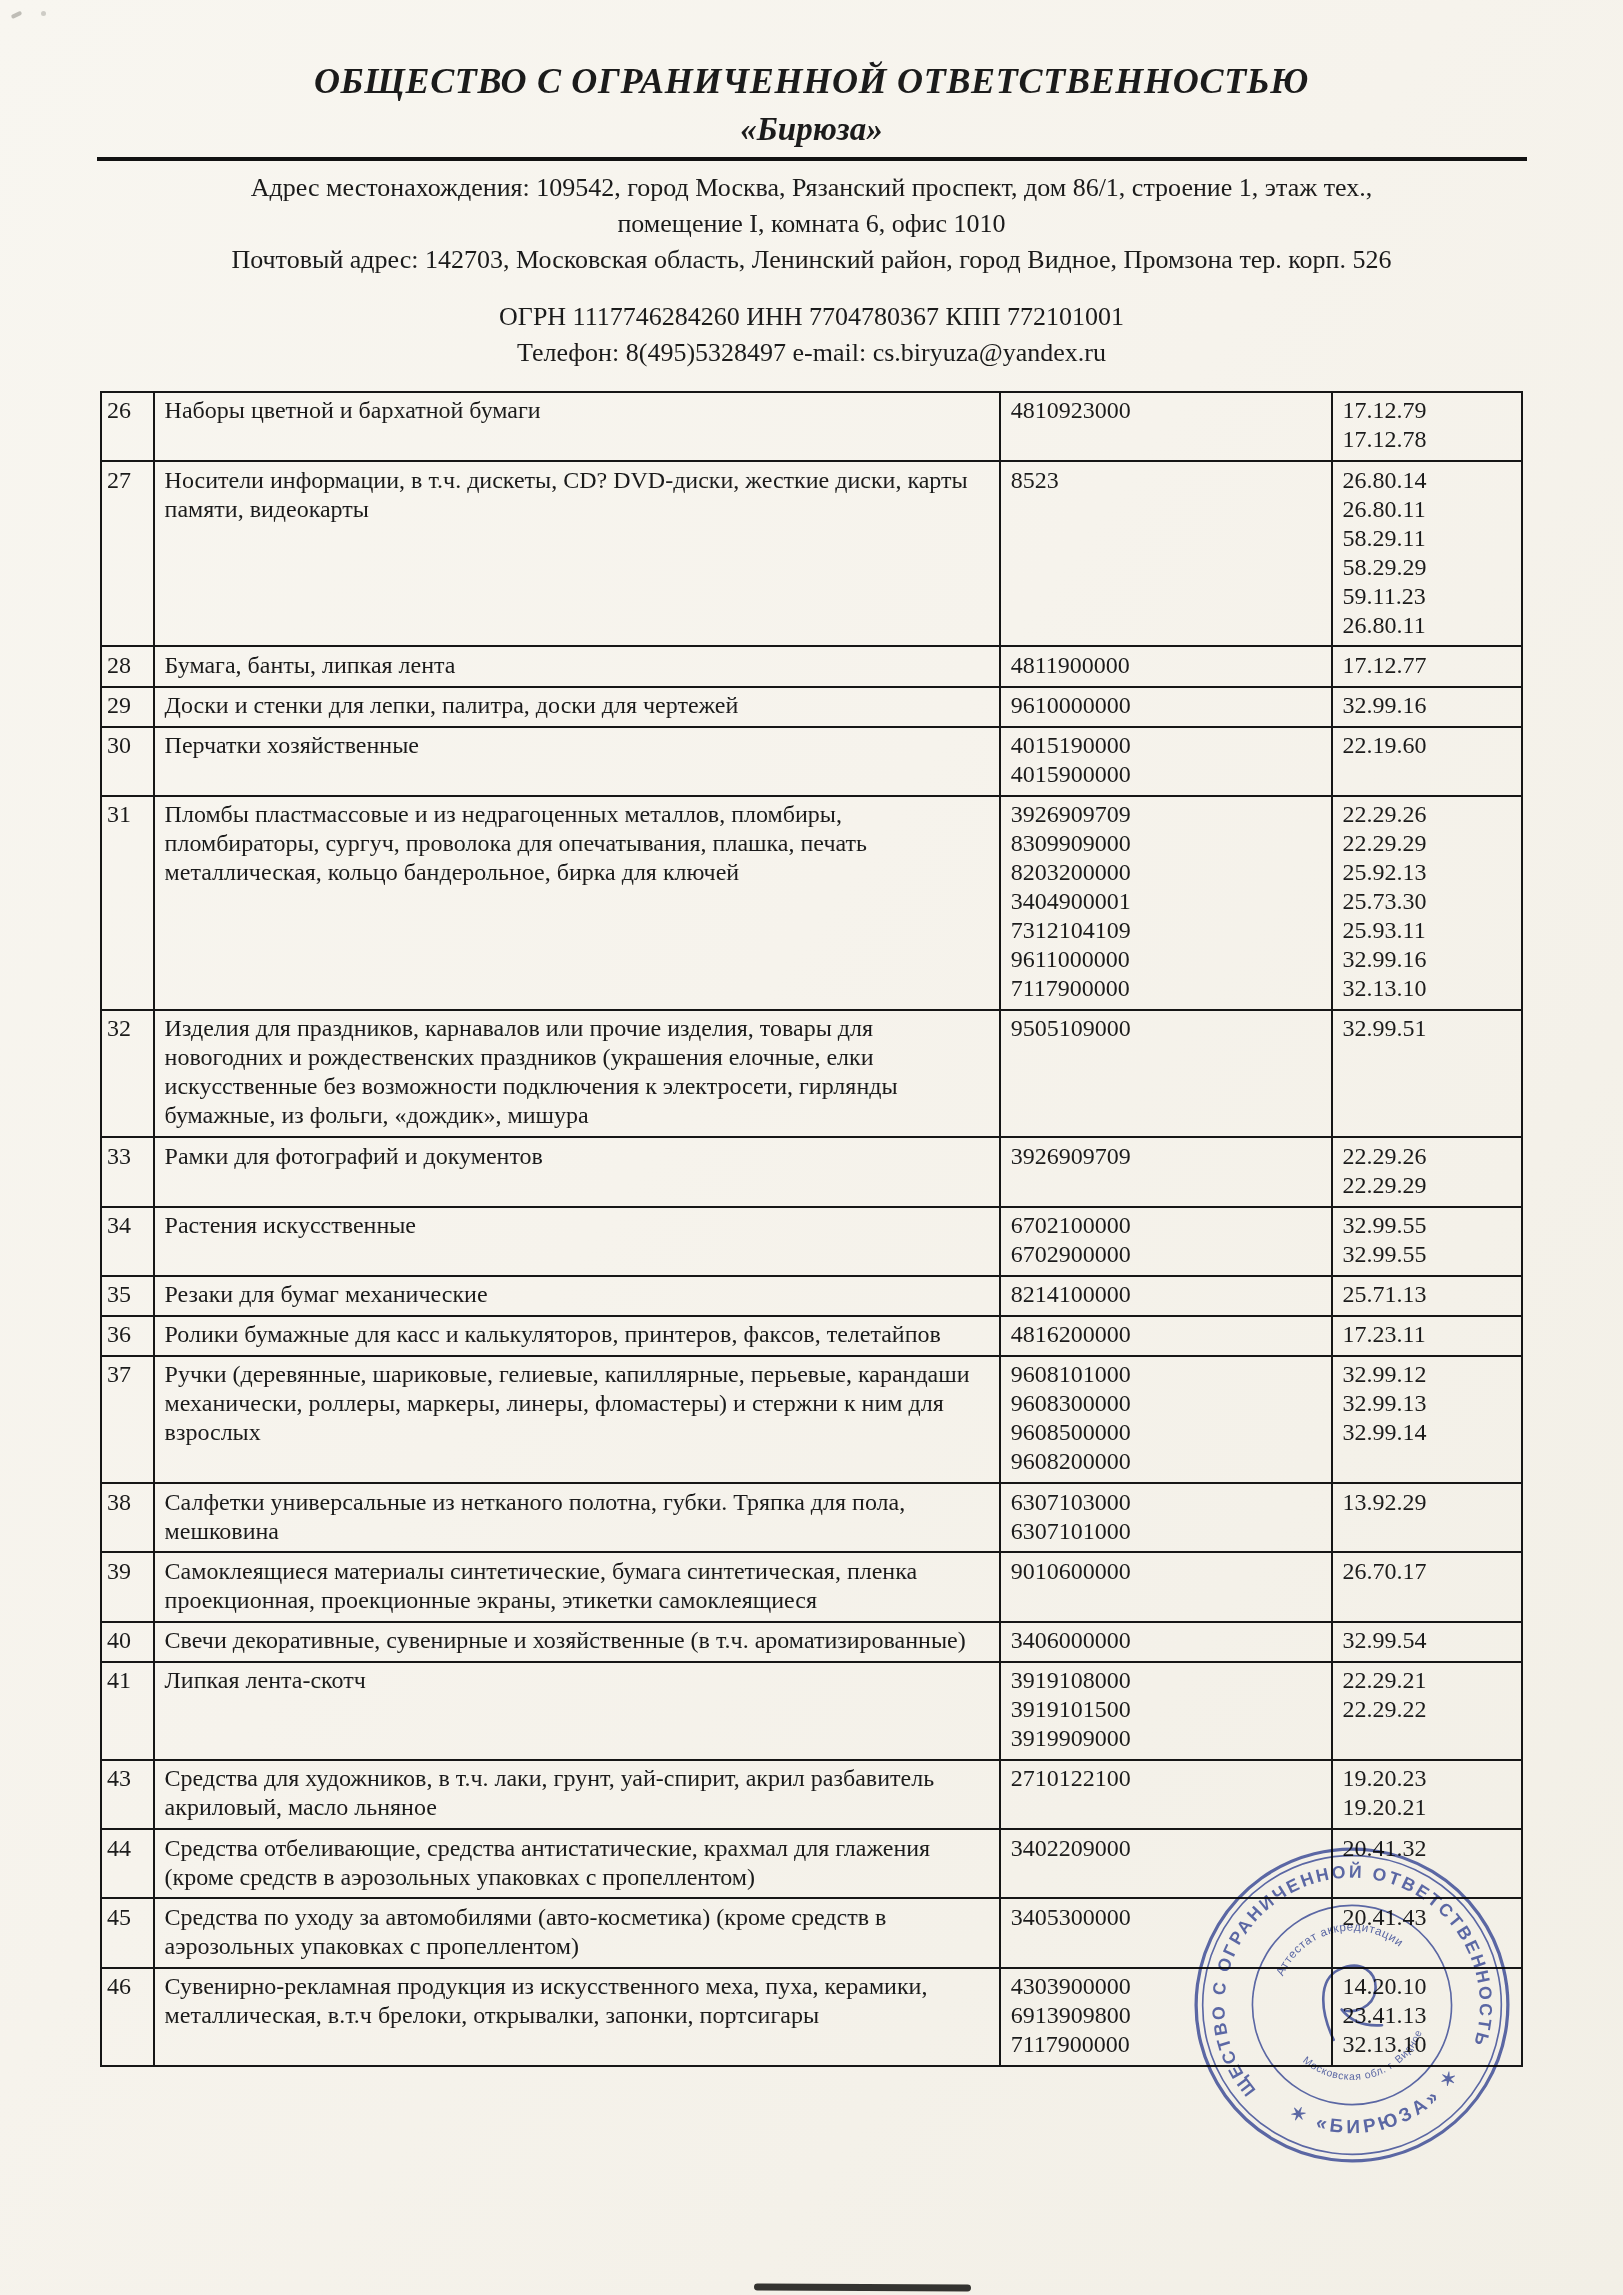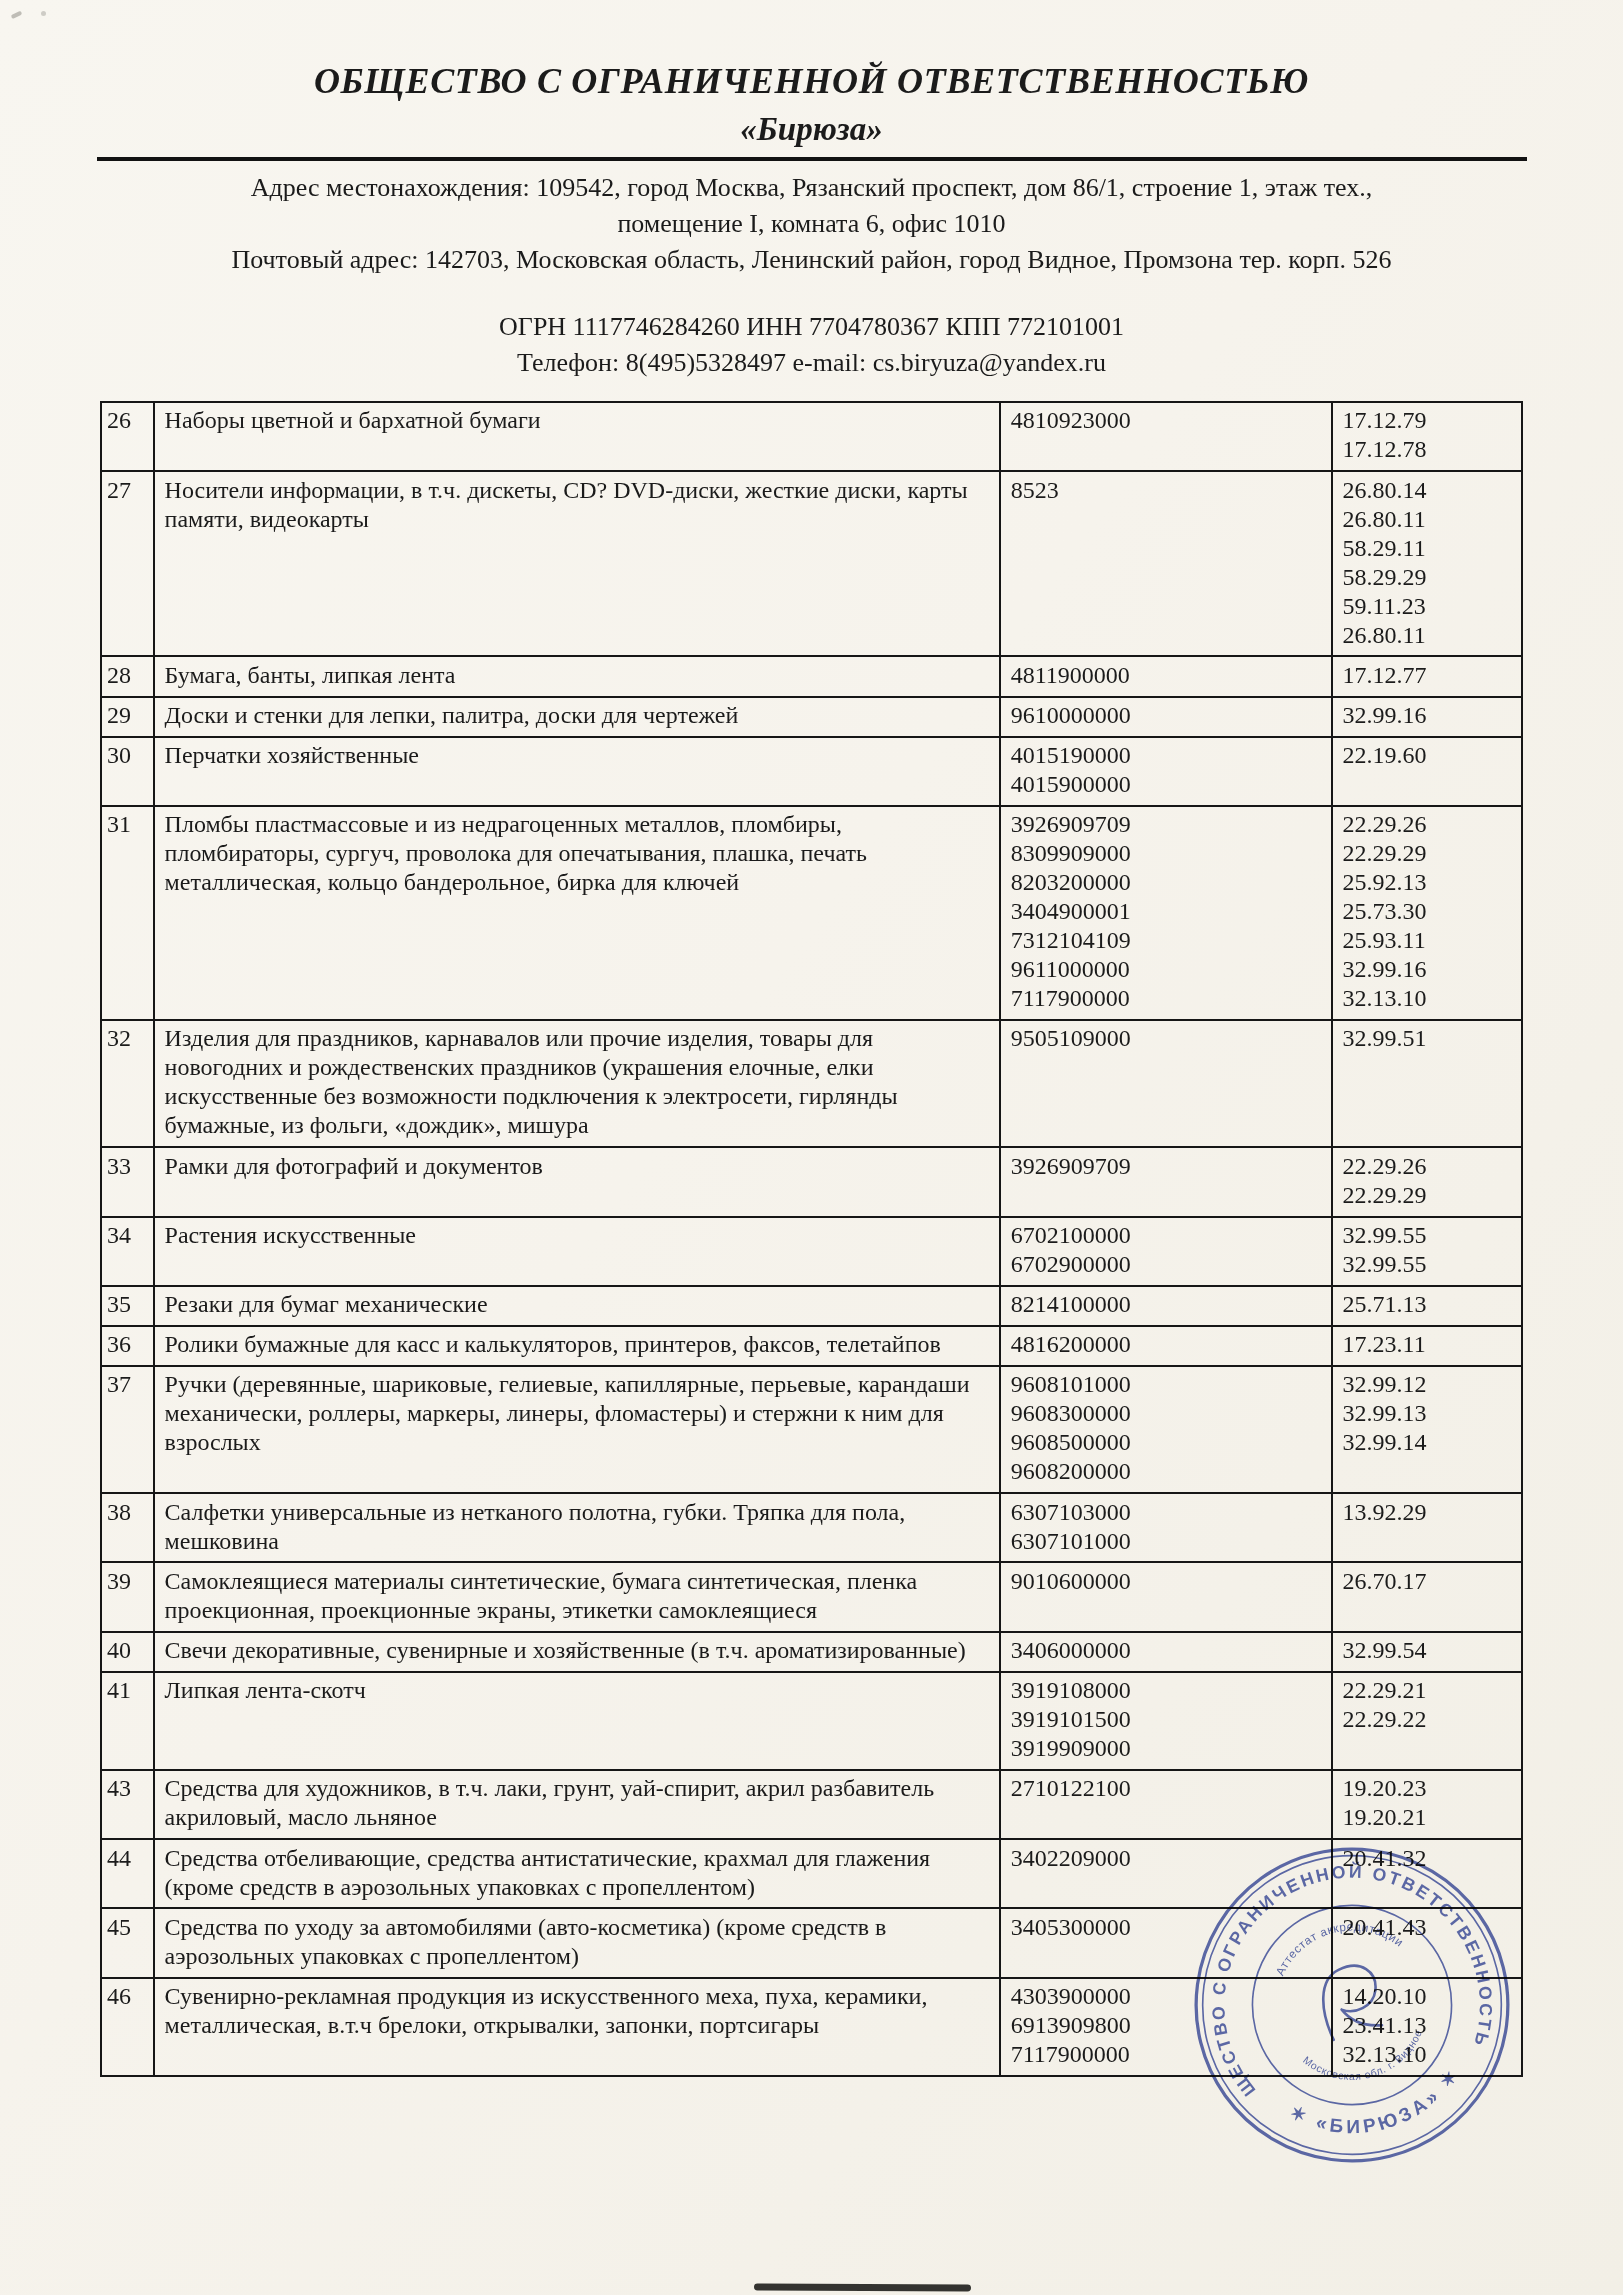--- a/index.html
+++ b/index.html
@@ -27,21 +27,21 @@
   .company-type{
     font-size:36px; font-weight:bold; font-style:italic; letter-spacing:0.7px;
   }
   .company-name{
     font-size:33px; font-weight:bold; font-style:italic; margin-top:9.2px;
   }
   .rule{
     width:1430px; height:3.9px; background:#121212; margin:9.2px auto 9.2px auto;
   }
   .addr{ font-size:26px; line-height:36px; }
-  .reg-line{ margin-top:31px; }
+  .reg-line{ margin-top:21px; }
   
   table{
     border-collapse:collapse;
     margin:19.6px auto 0 auto;
     width:1423px;
     table-layout:fixed;
   }
   td{
     border:2px solid #161616;
     vertical-align:top;

